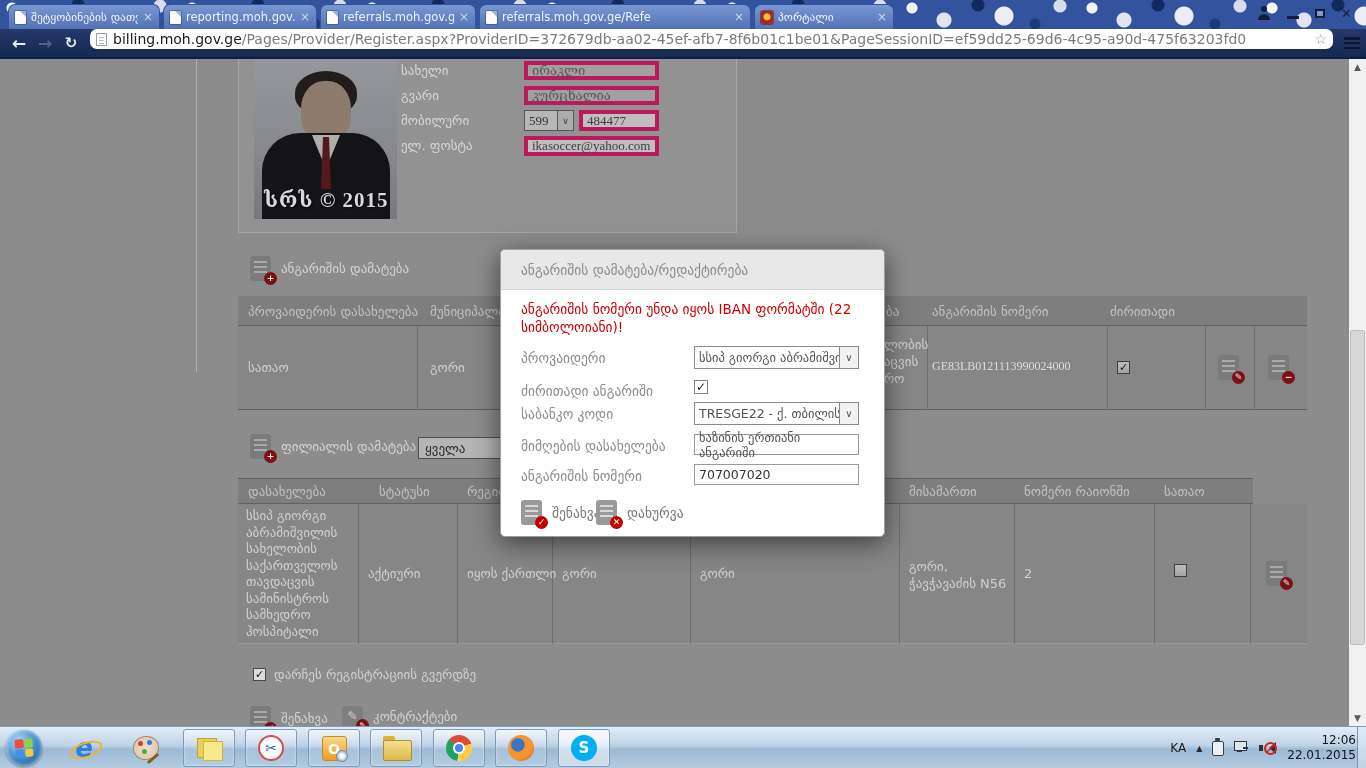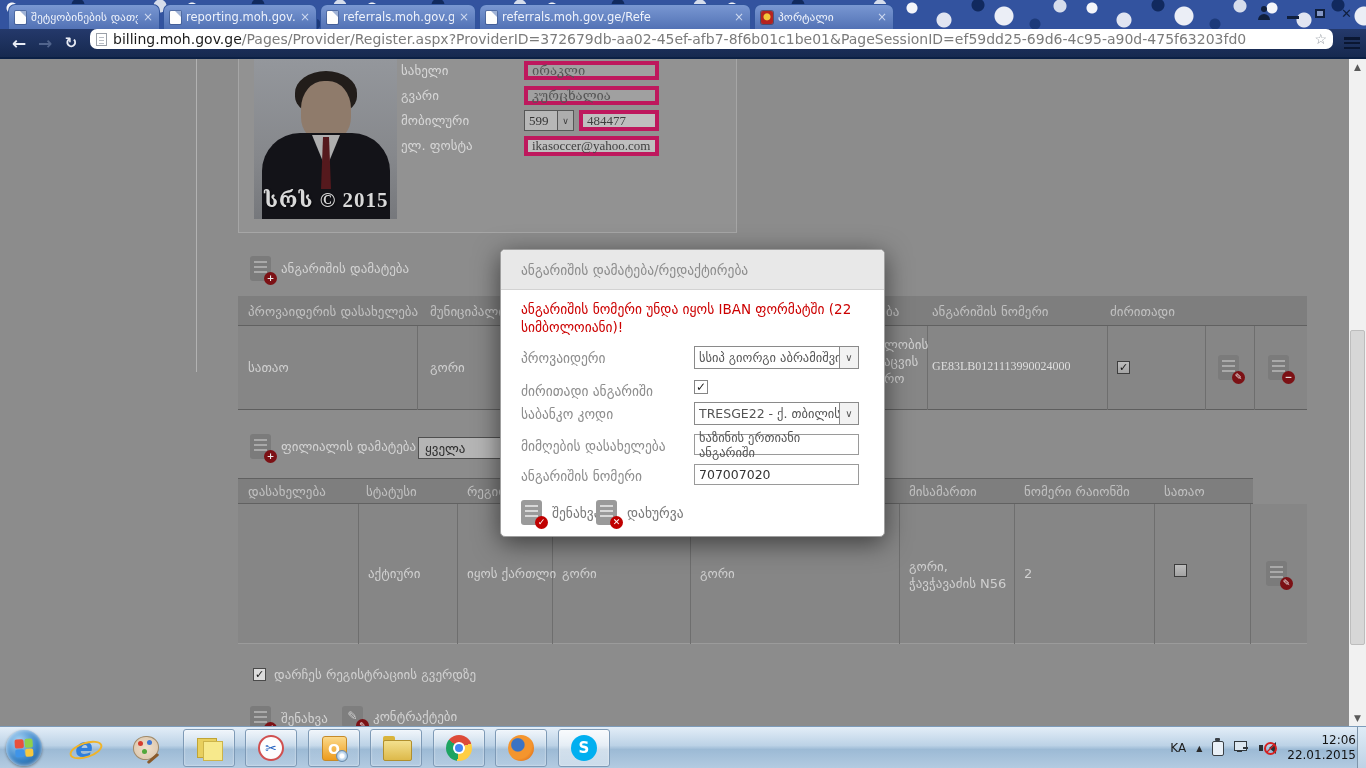--- a/index.html
+++ b/index.html
@@ -326,35 +326,43 @@
           <span class="badge">+</span>
         </span>
       <span class="blabel">ფილიალის დამატება</span>
     </div>
     <div class="filter-sel" style="left:418px;top:378px;width:250px;height:22px;">
       <span class="val">ყველა</span>
     </div>
 
     <div class="thead" style="left:238px;top:419px;width:1015px;height:26px;border-top:1px solid #616161;">
       <span style="left:10px;">დასახელება</span>
-      <span style="left:128px;">სტატუსი</span>
+      <span style="left:141px;">სტატუსი</span>
       <span style="left:229px;">რეგიონი</span>
       <span style="left:671px;">მისამართი</span>
       <span style="left:786px;">ნომერი რაიონში</span>
       <span style="left:926px;">სათაო</span>
     </div>
     <div class="trow" style="left:238px;top:445px;width:1069px;height:140px;border-bottom-color:#9b9b9b;">
       <div class="vline" style="left:120px;top:0;height:140px;"></div>
       <div class="vline" style="left:219px;top:0;height:140px;"></div>
       <div class="vline" style="left:314px;top:0;height:140px;"></div>
       <div class="vline" style="left:452px;top:0;height:140px;"></div>
       <div class="vline" style="left:661px;top:0;height:140px;"></div>
       <div class="vline" style="left:776px;top:0;height:140px;"></div>
       <div class="vline" style="left:916px;top:0;height:140px;"></div>
       <div class="vline" style="left:1012px;top:0;height:140px;"></div>
+      <span class="cell namecell" style="left:8px;top:4px;width:110px;">სსიპ გიორგი
+აბრამიშვილის
+სახელობის
+საქართველოს
+თავდაცვის
+სამინისტროს
+სამხედრო
+ჰოსპიტალი</span>
       <span class="cell" style="left:130px;top:62px;">აქტიური</span>
       <span class="cell" style="left:229px;top:62px;">იყოს ქართლი</span>
       <span class="cell" style="left:324px;top:62px;">გორი</span>
       <span class="cell" style="left:462px;top:62px;">გორი</span>
       <span class="cell" style="left:671px;top:54px;width:100px;line-height:17px;">გორი, ჭავჭავაძის N56</span>
       <span class="cell" style="left:786px;top:62px;">2</span>
       <span class="chk" style="position:absolute;left:936px;top:60px;"></span>
       <span class="doc" style="position:absolute;left:1028px;top:57px;">
           <span class="badge">✎</span>
         </span>

